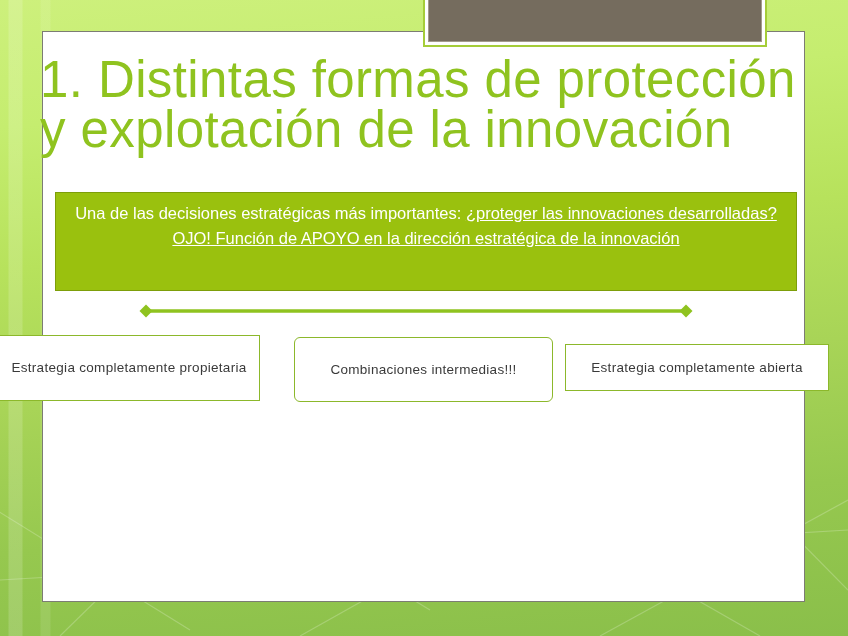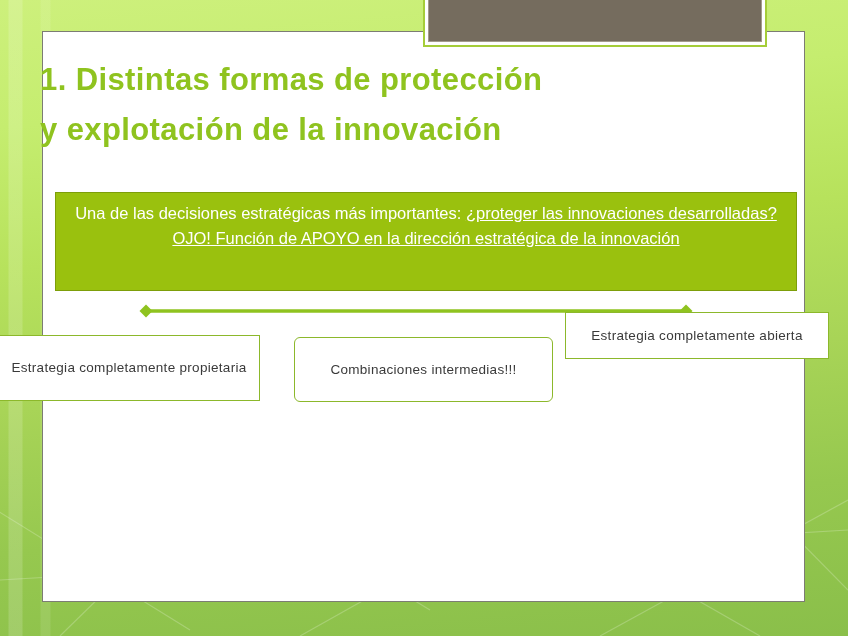--- a/index.html
+++ b/index.html
@@ -75,24 +75,24 @@
     box-sizing: border-box;
   }
 
   
   #title {
     position: absolute;
     left: 40px;
     top: 55px;
     width: 770px;
     color: #8fc31f;
-    font-size: 31px;
+    font-size: 51px;
     line-height: 50px;
     letter-spacing: 0.4px;
-    font-weight: 700;
+    font-weight: 400;
     white-space: pre-line;
   }
 
   
   #banner {
     position: absolute;
     left: 55px;
     top: 192px;
     width: 742px;
     height: 99px;
@@ -127,21 +127,21 @@
     justify-content: center;
     text-align: center;
     color: #3a3a3a;
     font-size: 13.5px;
     line-height: 18px;
     letter-spacing: .3px;
     padding: 2px 6px;
   }
   #node-left   { left: -2px;  top: 335px; width: 262px; height: 66px; }
   #node-middle { left: 294px; top: 337px; width: 259px; height: 65px; border-radius: 6px; }
-  #node-right  { left: 565px; top: 312px; width: 264px; height: 47px; }
+  #node-right  { left: 565px; top: 344px; width: 264px; height: 47px; }
 </style>
 </head>
 <body>
 
 <div id="slide">
 
   <div id="stripes"></div>
 
   <svg id="diagonals" viewBox="0 0 848 256" preserveAspectRatio="none">
     <g stroke="#ffffff" stroke-opacity="0.40" fill="none" stroke-width="1.2">

